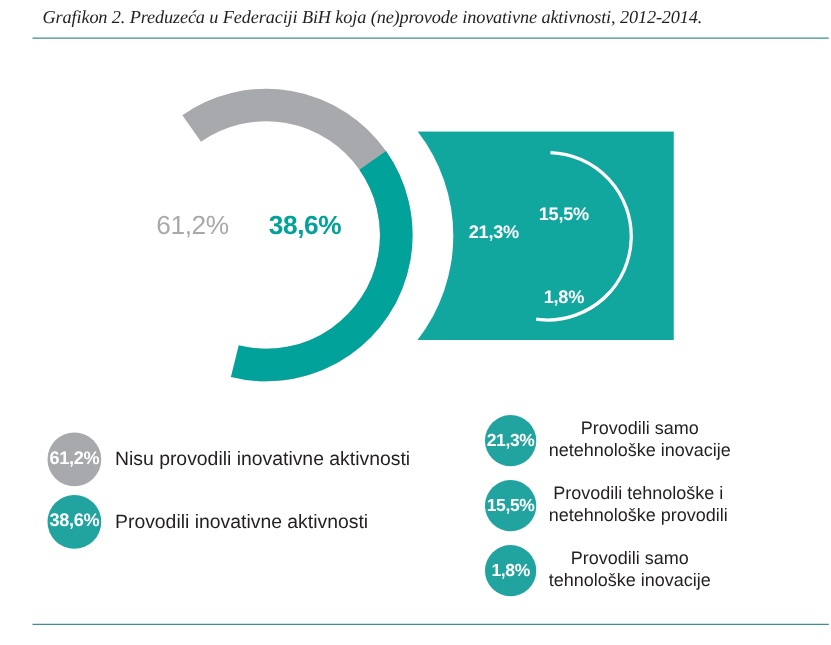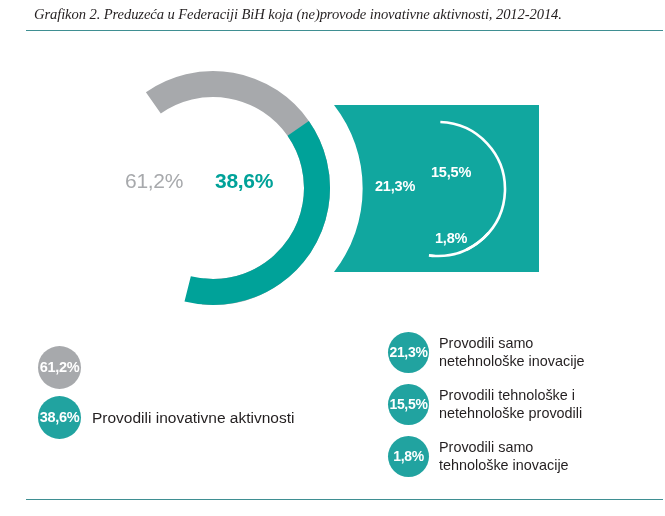--- a/index.html
+++ b/index.html
@@ -127,20 +127,21 @@
     width: 41px; height: 41px;
     font-size: 14px;
   }
   .bullet-gray { background: #a7a9ac; }
   .bullet-teal { background: #21a3a0; }
 
   .legend-text {
     font-family: "Liberation Sans", sans-serif;
     color: #231f20;
     white-space: pre-line;
+    text-align: center;
   }
   #legend-left .legend-text {
     font-size: 15.5px;
     margin-left: 11px;
     line-height: 19px;
   }
   #legend-right .legend-text {
     font-size: 14.4px;
     margin-left: 10px;
     line-height: 18px;
@@ -187,20 +188,21 @@
     <div class="pct-big" id="donut-label-teal">38,6%</div>
 
     <div class="pct-inner" id="inner-label-0">21,3%</div>
     <div class="pct-inner" id="inner-label-1">15,5%</div>
     <div class="pct-inner" id="inner-label-2">1,8%</div>
   </div>
 
   <div class="legend-col" id="legend-left">
     <div class="legend-item">
       <div class="legend-bullet bullet-gray">61,2%</div>
+      <div class="legend-text">Nisu provodili inovativne aktivnosti</div>
     </div>
     <div class="legend-item">
       <div class="legend-bullet bullet-teal">38,6%</div>
       <div class="legend-text">Provodili inovativne aktivnosti</div>
     </div>
   </div>
 
   <div class="legend-col" id="legend-right">
     <div class="legend-item">
       <div class="legend-bullet bullet-teal">21,3%</div>

